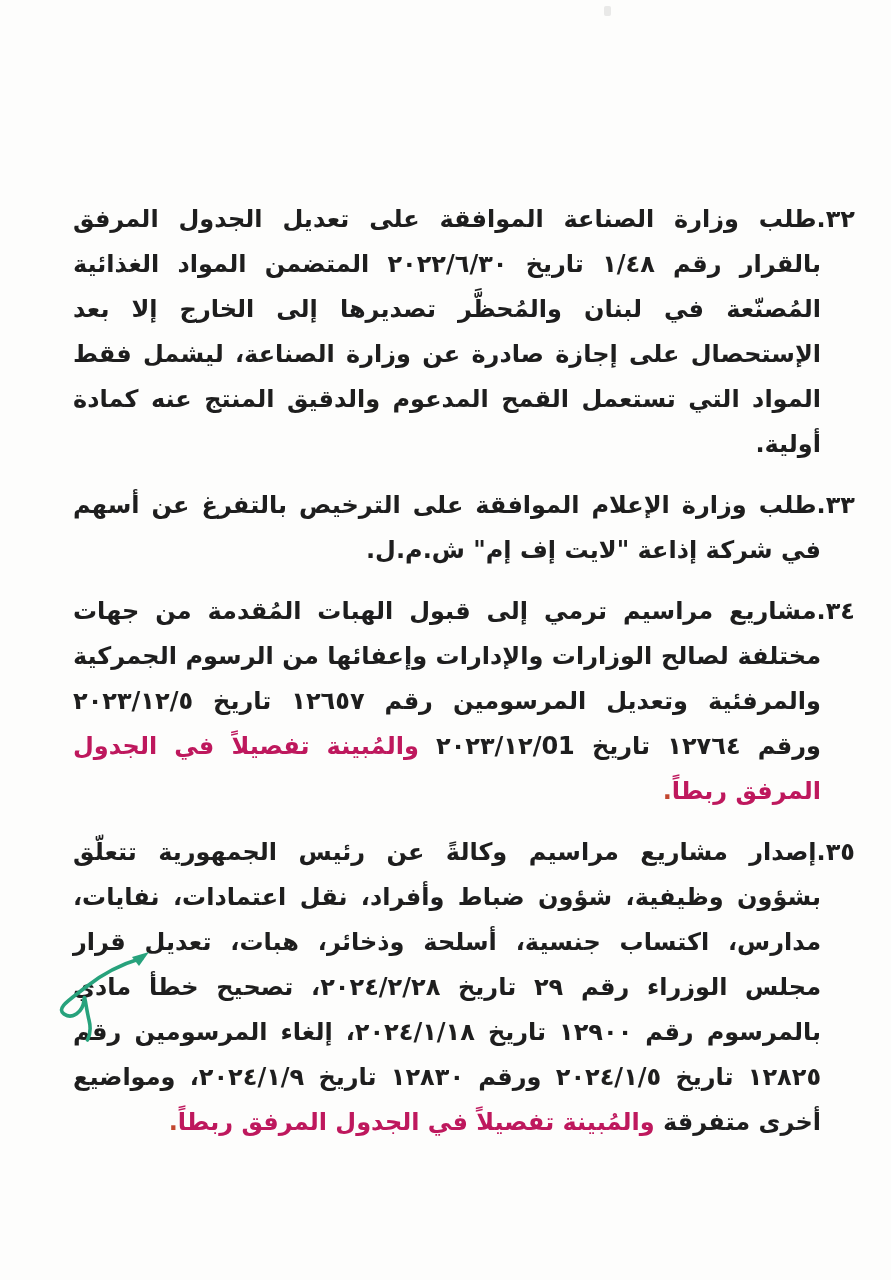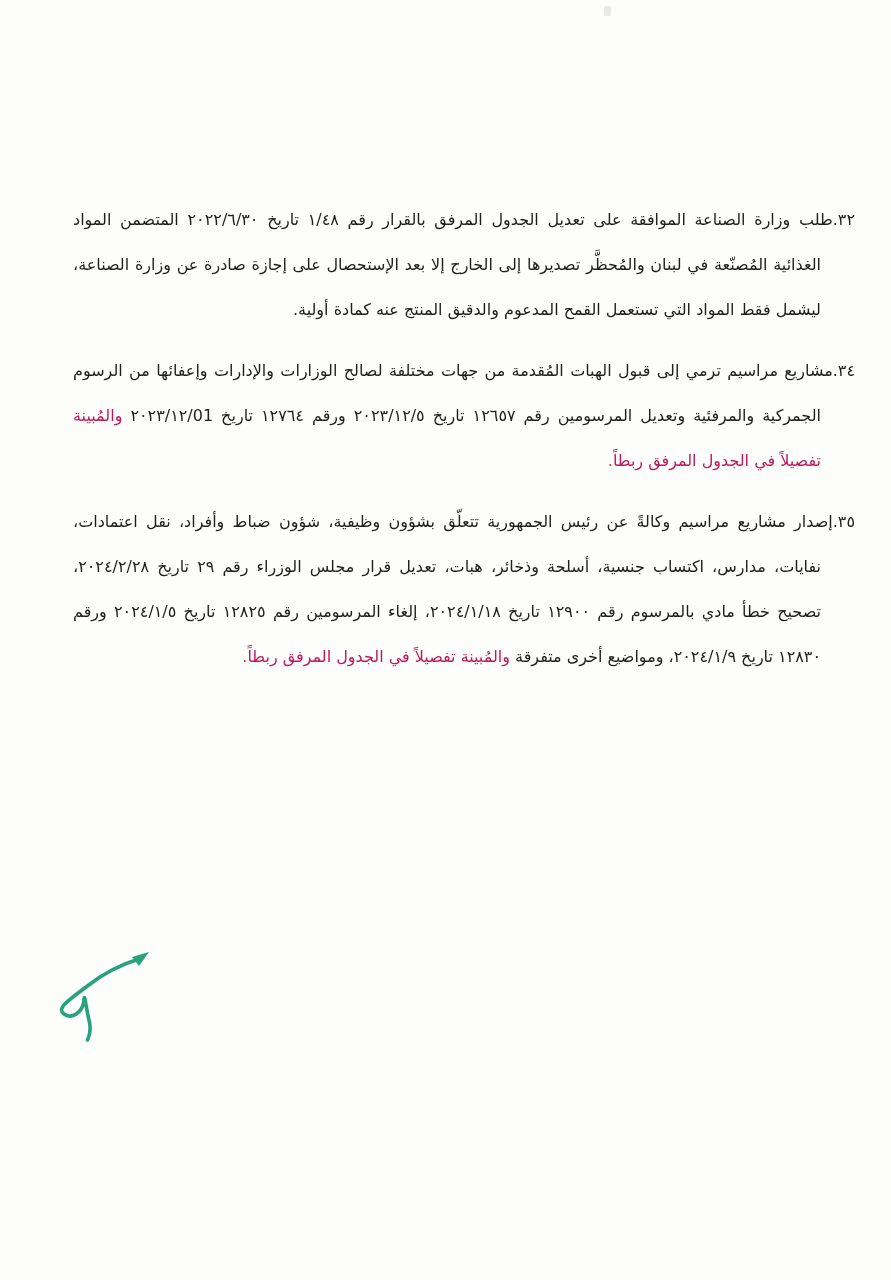--- a/index.html
+++ b/index.html
@@ -20,22 +20,22 @@
   }
   .content {
     position: absolute;
     top: 197px;
     right: 36px;
     width: 782px;
     direction: rtl;
     unicode-bidi: embed;
     text-align: justify;
     color: #1e1e1e;
-    font-size: 16px;
-    font-weight: normal;
+    font-size: 24px;
+    font-weight: bold;
     line-height: 45px;
   }
   p.item {
     margin: 0 0 16px 0;
     padding-right: 34px;  
     text-indent: -34px;   
   }
   .num { color: #1e1e1e; }
   .txt { color: #1e1e1e; }
   .hl  { color: #be185d; }   
@@ -62,20 +62,21 @@
 <body>
 
 <div class="page">
 
   <div class="speck"></div>
 
   <div class="content">
 
     <p class="item"><span class="num">٣٢.</span><span class="txt">طلب وزارة الصناعة الموافقة على تعديل الجدول المرفق بالقرار رقم ١/٤٨ تاريخ ٢٠٢٢/٦/٣٠ المتضمن المواد الغذائية المُصنّعة في لبنان والمُحظَّر تصديرها إلى الخارج إلا بعد الإستحصال على إجازة صادرة عن وزارة الصناعة، ليشمل فقط المواد التي تستعمل القمح المدعوم والدقيق المنتج عنه كمادة أولية.</span><span class="hl"></span><span class="rd"></span></p>
 
+    <p class="item"><span class="num">٣٣.</span><span class="txt">طلب وزارة الإعلام الموافقة على الترخيص بالتفرغ عن أسهم في شركة إذاعة "لايت إف إم" ش.م.ل.</span><span class="hl"></span><span class="rd"></span></p>
 
     <p class="item"><span class="num">٣٤.</span><span class="txt">مشاريع مراسيم ترمي إلى قبول الهبات المُقدمة من جهات مختلفة لصالح الوزارات والإدارات وإعفائها من الرسوم الجمركية والمرفئية وتعديل المرسومين رقم ١٢٦٥٧ تاريخ ٢٠٢٣/١٢/٥ ورقم ١٢٧٦٤ تاريخ ٢٠٢٣/١٢/01</span><span class="hl"> والمُبينة تفصيلاً في الجدول المرفق ربطاً</span><span class="rd">.</span></p>
 
     <p class="item"><span class="num">٣٥.</span><span class="txt">إصدار مشاريع مراسيم وكالةً عن رئيس الجمهورية تتعلّق بشؤون وظيفية، شؤون ضباط وأفراد، نقل اعتمادات، نفايات، مدارس، اكتساب جنسية، أسلحة وذخائر، هبات، تعديل قرار مجلس الوزراء رقم ٢٩ تاريخ ٢٠٢٤/٢/٢٨، تصحيح خطأ مادي بالمرسوم رقم ١٢٩٠٠ تاريخ ٢٠٢٤/١/١٨، إلغاء المرسومين رقم ١٢٨٢٥ تاريخ ٢٠٢٤/١/٥ ورقم ١٢٨٣٠ تاريخ ٢٠٢٤/١/٩، ومواضيع أخرى متفرقة</span><span class="hl"> والمُبينة تفصيلاً في الجدول المرفق ربطاً</span><span class="rd">.</span></p>
 
 
   </div>
 
   <svg class="signature" viewBox="0 0 112 100" aria-hidden="true">
     <path d="M92 14 C 72 20, 52 30, 36 43 C 18 57, 6 64, 14 70 C 22 76, 33 68, 34 56 C 34.5 47, 36 64, 39 76 C 41 84, 40.5 90, 37.5 96" fill="none" stroke="#27a27c" stroke-width="3.6" stroke-linecap="round"></path>

